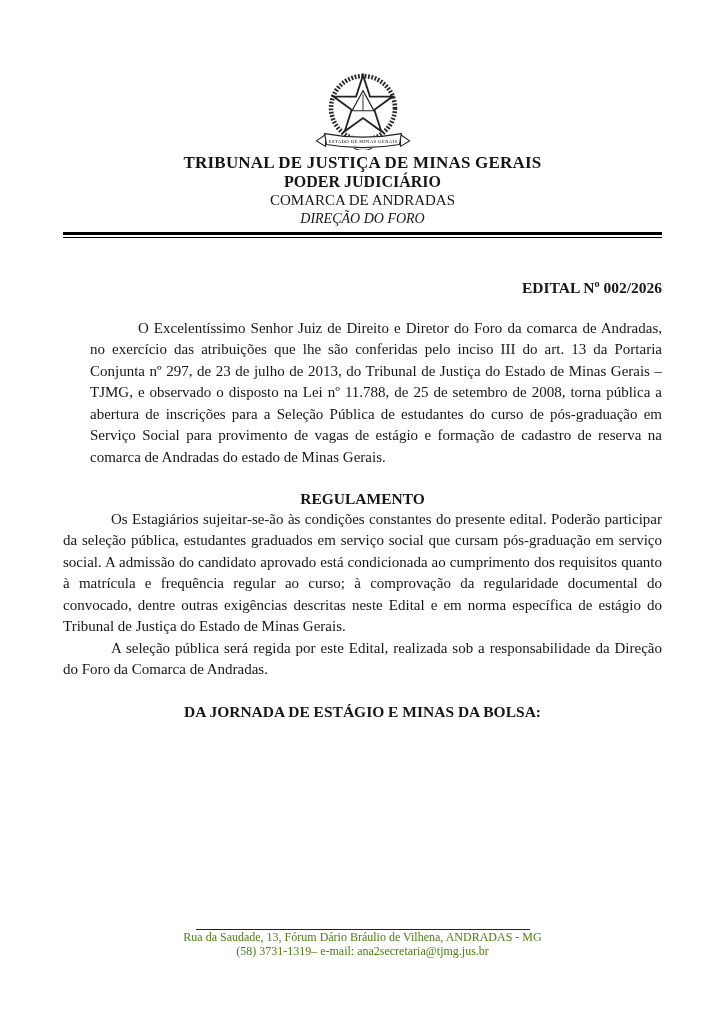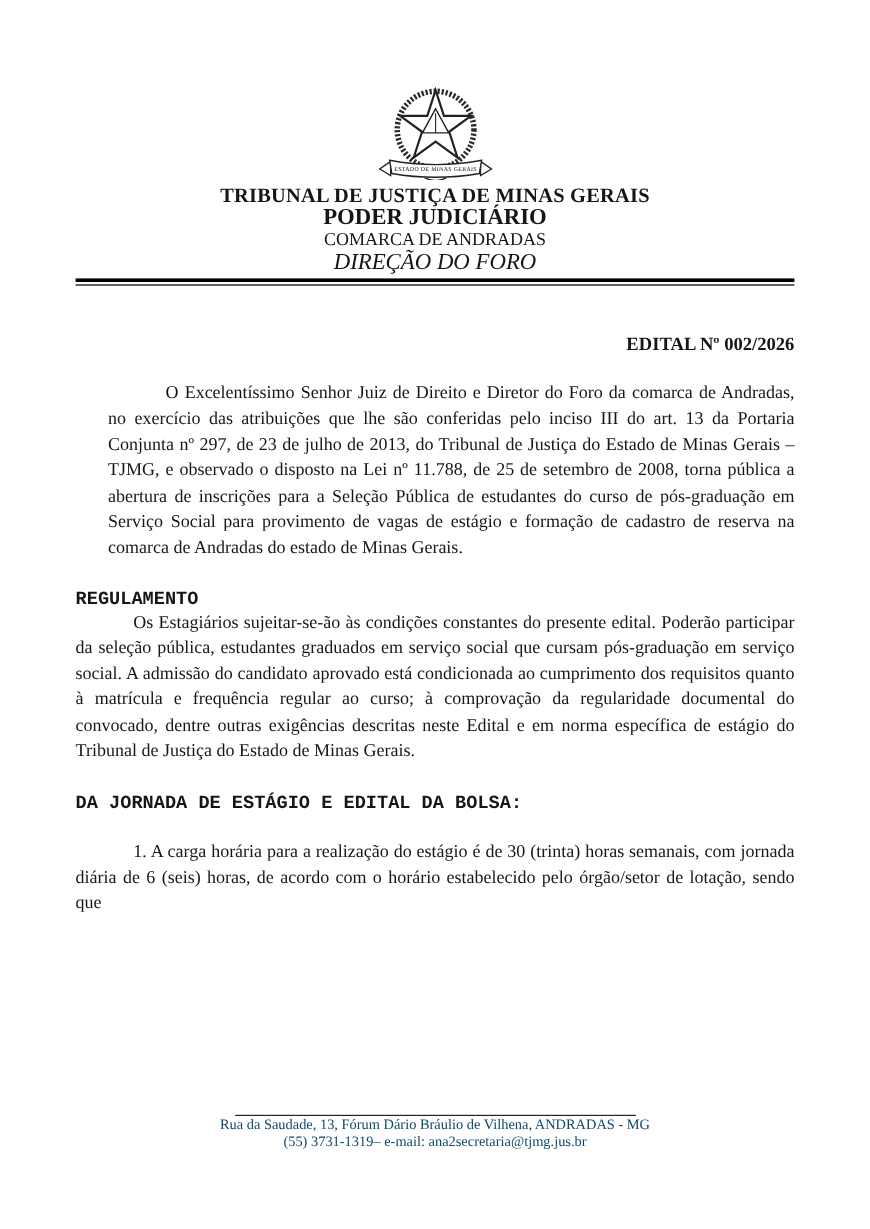--- a/index.html
+++ b/index.html
@@ -6,41 +6,41 @@
   .page {
     width:725px; height:1024px; position:relative; overflow:hidden;
     background:#ffffff; color:#161616; box-sizing:border-box;
     padding:66px 63px 0 63px;
     font-family:"Liberation Serif", "DejaVu Serif", serif;
   }
   
   .doc-header { text-align:center; }
   .seal { display:block; margin:0 auto 4px auto; }
   .h-org     { font-weight:bold; font-size:17px;   line-height:18.5px; letter-spacing:0.2px; }
-  .h-branch  { font-weight:bold; font-size:19px;   line-height:18.5px; }
+  .h-branch  { font-weight:bold; font-size:16px;   line-height:18.5px; }
   .h-comarca { font-size:15px;   line-height:18.5px; }
-  .h-division{ font-size:19px;   line-height:18.5px; font-style:italic; }
+  .h-division{ font-size:14px;   line-height:18.5px; font-style:italic; }
   .header-rule { margin-top:4px; height:2px; border-top:3px solid #000; border-bottom:1px solid #000; }
   
   .title {
     margin:20px 0 0 0; font-weight:bold; font-size:15.5px; line-height:18.5px;
     text-align:center; text-indent:48px;
   }
   .edital-num { margin:41px 0 0 0; font-weight:bold; font-size:15.5px; line-height:18.5px; text-align:right; }
   
   .para { margin:0; font-size:15px; line-height:21.5px; text-align:justify; text-indent:48px; }
   .mt20 { margin-top:20px;margin-left:27px; }
   .mt22 { margin-top:22px; }
   .mt23 { }
   .mt17 { margin-top:17px; }
-  .sec-h { margin:22px 0 0 0; font-weight:bold; font-size:15.5px; line-height:18.5px; text-align:left;font-family:Liberation Mono, monospace; }
+  .sec-h { margin:22px 0 0 0; font-weight:bold; font-size:15.5px; line-height:18.5px; text-align:center; }
   
   .doc-footer {
     position:absolute; top:929px; left:0; width:725px;
-    text-align:center; font-size:12px; line-height:13.5px; color:#0c4a6e;
+    text-align:center; font-size:12px; line-height:13.5px; color:#4d7c0f;
   }
   .footer-rule { width:334px; margin:0 auto 1px auto; border-top:1px solid #222; }
 </style>
 </head>
 <body>
 
 <div class="page">
 
   <header class="doc-header">
     <svg class="seal" width="116" height="84" viewBox="0 0 120 92" xmlns="http://www.w3.org/2000/svg">
@@ -68,24 +68,24 @@
     <div class="header-rule"></div>
   </header>
 
   <main>
     <p class="edital-num">EDITAL Nº 002/2026</p>
 
     <p class="para mt20">O Excelentíssimo Senhor Juiz de Direito e Diretor do Foro da comarca de Andradas, no exercício das atribuições que lhe são conferidas pelo inciso III do art. 13 da Portaria Conjunta nº 297, de 23 de julho de 2013, do Tribunal de Justiça do Estado de Minas Gerais – TJMG, e observado o disposto na Lei nº 11.788, de 25 de setembro de 2008, torna pública a abertura de inscrições para a Seleção Pública de estudantes do curso de pós-graduação em Serviço Social para provimento de vagas de estágio e formação de cadastro de reserva na comarca de Andradas do estado de Minas Gerais.</p>
 
     <h2 class="sec-h">REGULAMENTO</h2>
     <p class="para mt23">Os Estagiários sujeitar-se-ão às condições constantes do presente edital. Poderão participar da seleção pública, estudantes graduados em serviço social que cursam pós-graduação em serviço social. A admissão do candidato aprovado está condicionada ao cumprimento dos requisitos quanto à matrícula e frequência regular ao curso; à comprovação da regularidade documental do convocado, dentre outras exigências descritas neste Edital e em norma específica de estágio do Tribunal de Justiça do Estado de Minas Gerais.</p>
+    <p class="para">A seleção pública será regida por este Edital, realizada sob a responsabilidade da Direção do Foro da Comarca de Andradas.</p>
 
-    <h2 class="sec-h mt17">DA JORNADA DE ESTÁGIO E EDITAL DA BOLSA:</h2>
-    <p class="para mt22">1. A carga horária para a realização do estágio é de 30 (trinta) horas semanais, com jornada diária de 6 (seis) horas, de acordo com o horário estabelecido pelo órgão/setor de lotação, sendo que</p>
+    <h2 class="sec-h mt17">DA JORNADA DE ESTÁGIO E MINAS DA BOLSA:</h2>
   </main>
 
   <footer class="doc-footer">
     <div class="footer-rule"></div>
     <div>Rua da Saudade, 13, Fórum Dário Bráulio de Vilhena, ANDRADAS - MG</div>
-    <div>(55) 3731-1319– e-mail: ana2secretaria@tjmg.jus.br</div>
+    <div>(58) 3731-1319– e-mail: ana2secretaria@tjmg.jus.br</div>
   </footer>
 
 </div>
 
 </body></html>

